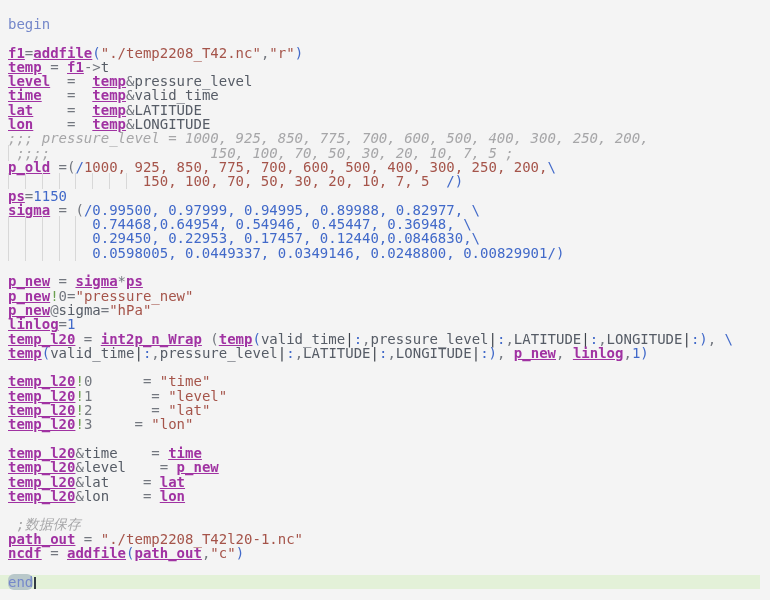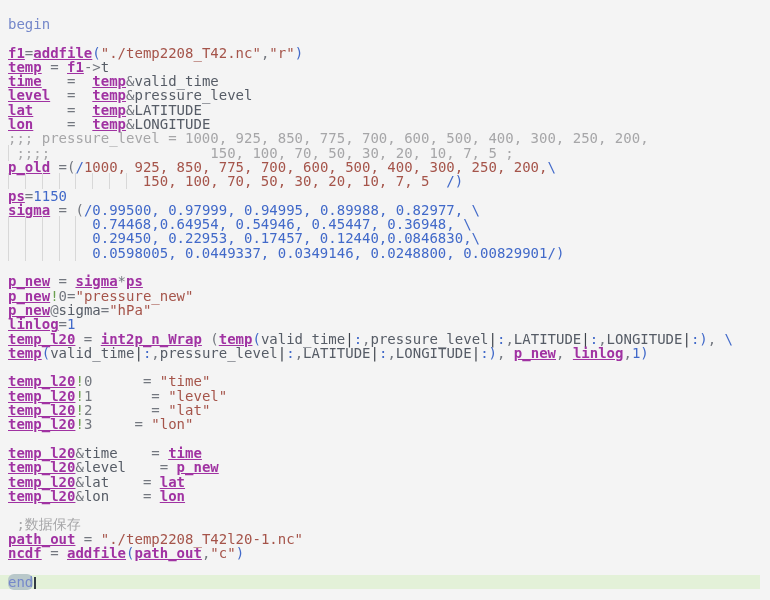--- a/index.html
+++ b/index.html
@@ -11,40 +11,40 @@
   .editor{
     width:760px;height:600px;box-sizing:border-box;
     padding:17px 0 0 8px;overflow:hidden;
     font-size:14px;line-height:14.3px;
   }
   .line{white-space:pre;min-height:14.3px;height:14.3px;}
   .kw{color:var(--keyword);}
   .v{color:var(--variable);font-weight:bold;text-decoration:underline;}
   .n{color:var(--number);}
   .s{color:var(--string);}
-  .c{color:var(--comment);}
+  .c{color:var(--comment);font-style:italic;}
   .p{color:var(--plain);}
   .m{color:var(--member);}
   .b{color:var(--bar);}
   .x{color:var(--bang);}
   .ind{background-image:repeating-linear-gradient(90deg,var(--guide) 0,var(--guide) 1px,transparent 1px,transparent 2ch);}
   .hl{background:var(--line_highlight);margin-left:-8px;padding-left:8px;width:770px;}
   .sel{background:var(--selection);border-radius:6px;}
   .caret{display:inline-block;width:2px;height:12px;background:var(--caret);vertical-align:-2px;margin-left:1px;}
 </style>
 </head>
 <body>
 
 <div class="editor">
     <div class="line"><span class="kw">begin</span></div>
     <div class="line"></div>
     <div class="line"><span class="v">f1</span><span class="p">=</span><span class="v">addfile</span><span class="n">(</span><span class="s">"./temp2208_T42.nc"</span><span class="p">,</span><span class="s">"r"</span><span class="n">)</span></div>
     <div class="line"><span class="v">temp</span><span class="p"> = </span><span class="v">f1</span><span class="p">-&gt;</span><span class="m">t</span></div>
+    <div class="line"><span class="v">level</span><span class="p">  =  </span><span class="v">temp</span><span class="p">&amp;</span><span class="m">pressure_level</span></div>
     <div class="line"><span class="v">time</span><span class="p">   =  </span><span class="v">temp</span><span class="p">&amp;</span><span class="m">valid_time</span></div>
-    <div class="line"><span class="v">level</span><span class="p">  =  </span><span class="v">temp</span><span class="p">&amp;</span><span class="m">pressure_level</span></div>
     <div class="line"><span class="v">lat</span><span class="p">    =  </span><span class="v">temp</span><span class="p">&amp;</span><span class="m">LATITUDE</span></div>
     <div class="line"><span class="v">lon</span><span class="p">    =  </span><span class="v">temp</span><span class="p">&amp;</span><span class="m">LONGITUDE</span></div>
     <div class="line"><span class="c">;;; pressure_level = 1000, 925, 850, 775, 700, 600, 500, 400, 300, 250, 200,</span></div>
     <div class="line"><span class="ind"> </span><span class="c">;;;;                   150, 100, 70, 50, 30, 20, 10, 7, 5 ;</span></div>
     <div class="line"><span class="v">p_old</span><span class="p"> =</span><span class="p">(</span><span class="n">/</span><span class="s">1000, 925, 850, 775, 700, 600, 500, 400, 300, 250, 200,</span><span class="n">\</span></div>
     <div class="line"><span class="ind">                </span><span class="s">150, 100, 70, 50, 30, 20, 10, 7, 5</span><span class="p">  </span><span class="n">/)</span></div>
     <div class="line"><span class="v">ps</span><span class="p">=</span><span class="n">1150</span></div>
     <div class="line"><span class="v">sigma</span><span class="p"> = (</span><span class="n">/0.99500, 0.97999, 0.94995, 0.89988, 0.82977, \</span></div>
     <div class="line"><span class="ind">          </span><span class="n">0.74468,0.64954, 0.54946, 0.45447, 0.36948, \</span></div>
     <div class="line"><span class="ind">          </span><span class="n">0.29450, 0.22953, 0.17457, 0.12440,0.0846830,\</span></div>

